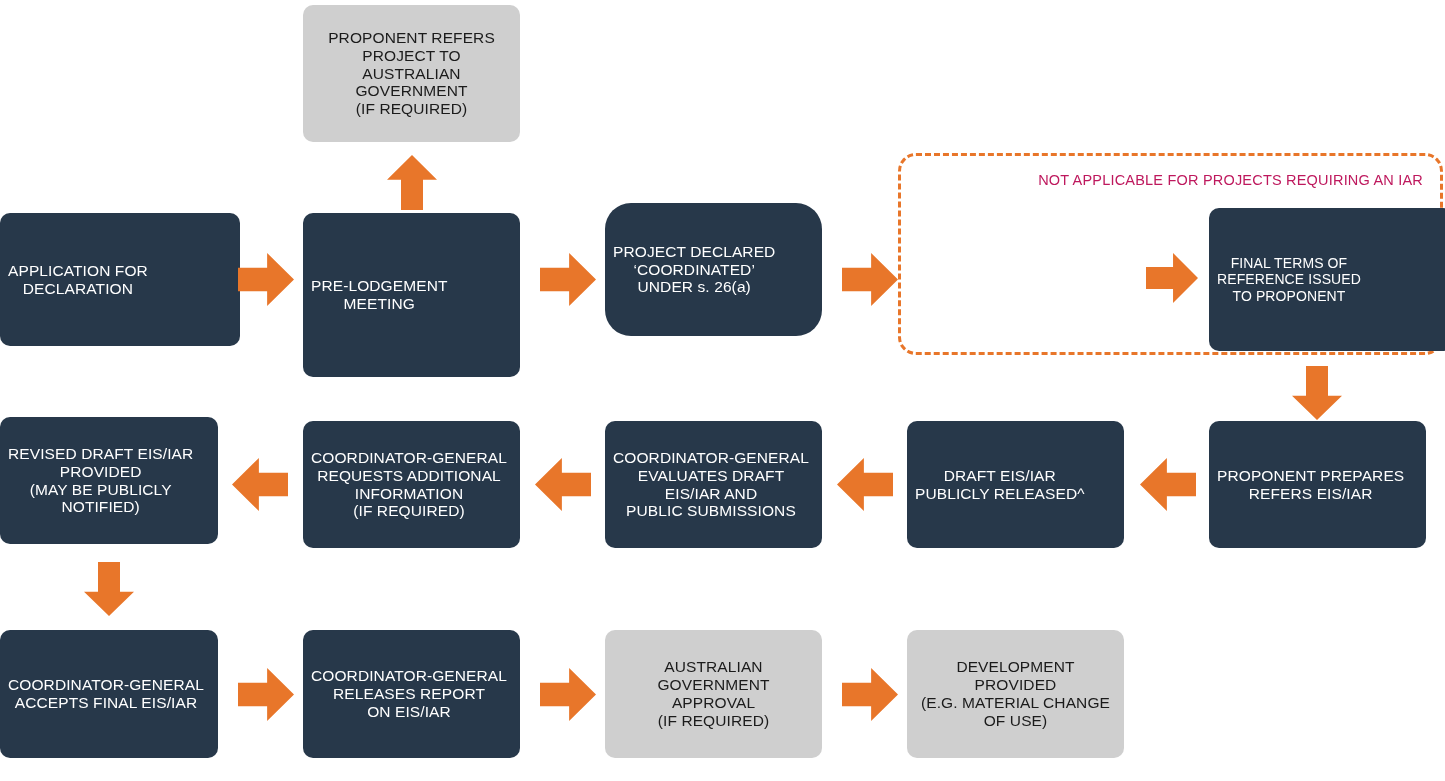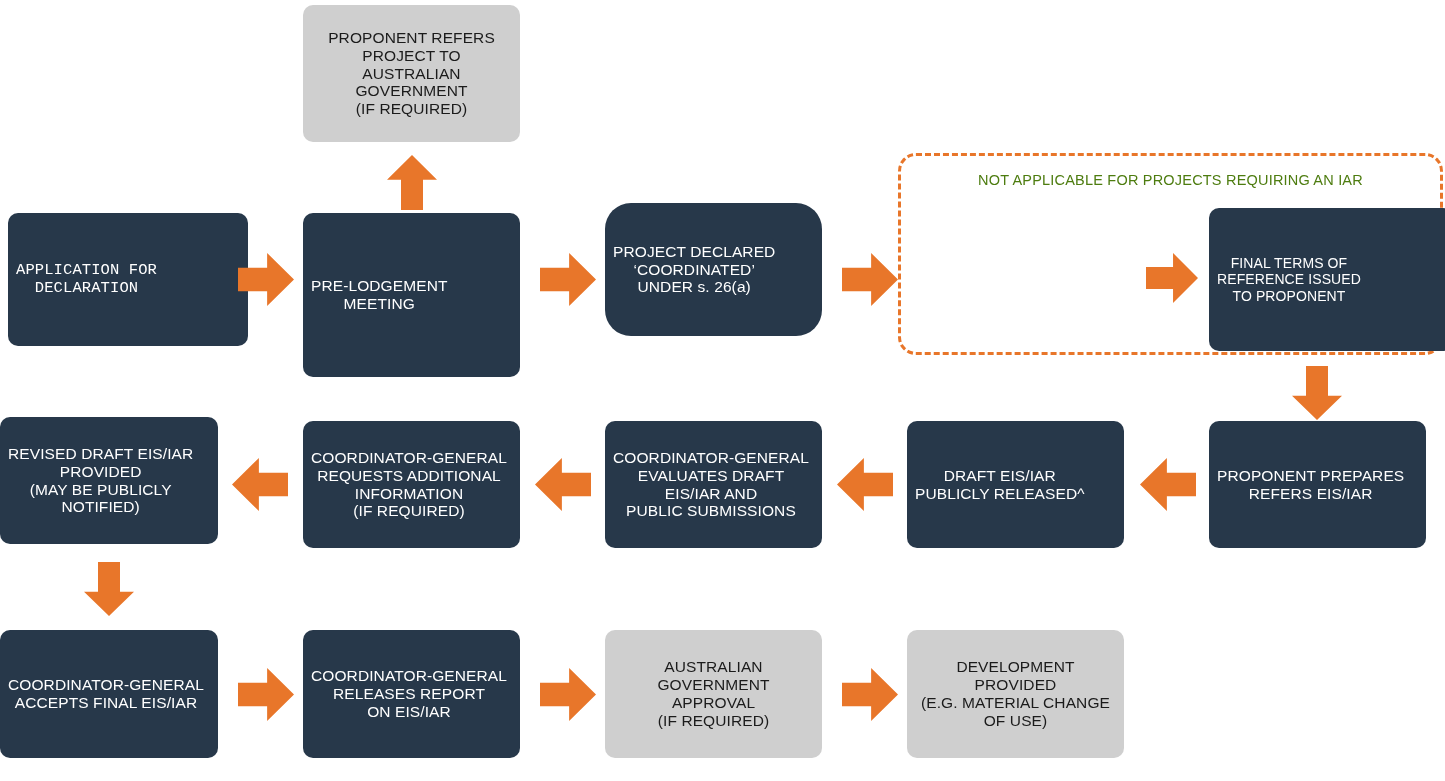--- a/index.html
+++ b/index.html
@@ -51,22 +51,22 @@
   
   .dashed-group {
     position: absolute;
     border: 3px dashed #e8762a;
     border-radius: 18px;
     box-sizing: border-box;
     background: transparent;
   }
   .group-caption {
     position: absolute;
-    text-align: center;
-    color: #4d7c0f;
+    text-align: right;
+    color: #be185d;
     font-size: 14.5px;
     letter-spacing: 0.2px;
     white-space: nowrap;
   }
 
   
   .arrow {
     position: absolute;
     background: #e8762a;
   }
@@ -94,21 +94,21 @@
 
   <div class="node grey" style="left:303px; top:5px; width:217px; height:137px;">
     <span class="label">PROPONENT REFERS
 PROJECT TO
 AUSTRALIAN GOVERNMENT
 (IF REQUIRED)</span>
   </div>
 
   <div class="arrow up" style="left:387px; top:155px; width:50px; height:55px;"></div>
 
-  <div class="node dark" style="left:8px; top:213px; width:240px; height:133px;font-family:Liberation Mono, monospace;">
+  <div class="node dark" style="left:0px; top:213px; width:240px; height:133px;">
     <span class="label">APPLICATION FOR
 DECLARATION</span>
   </div>
 
   <div class="arrow right" style="left:238px; top:253px; width:56px; height:53px;"></div>
 
   <div class="node dark" style="left:303px; top:213px; width:217px; height:164px;">
     <span class="label">PRE-LODGEMENT
 MEETING</span>
   </div>

